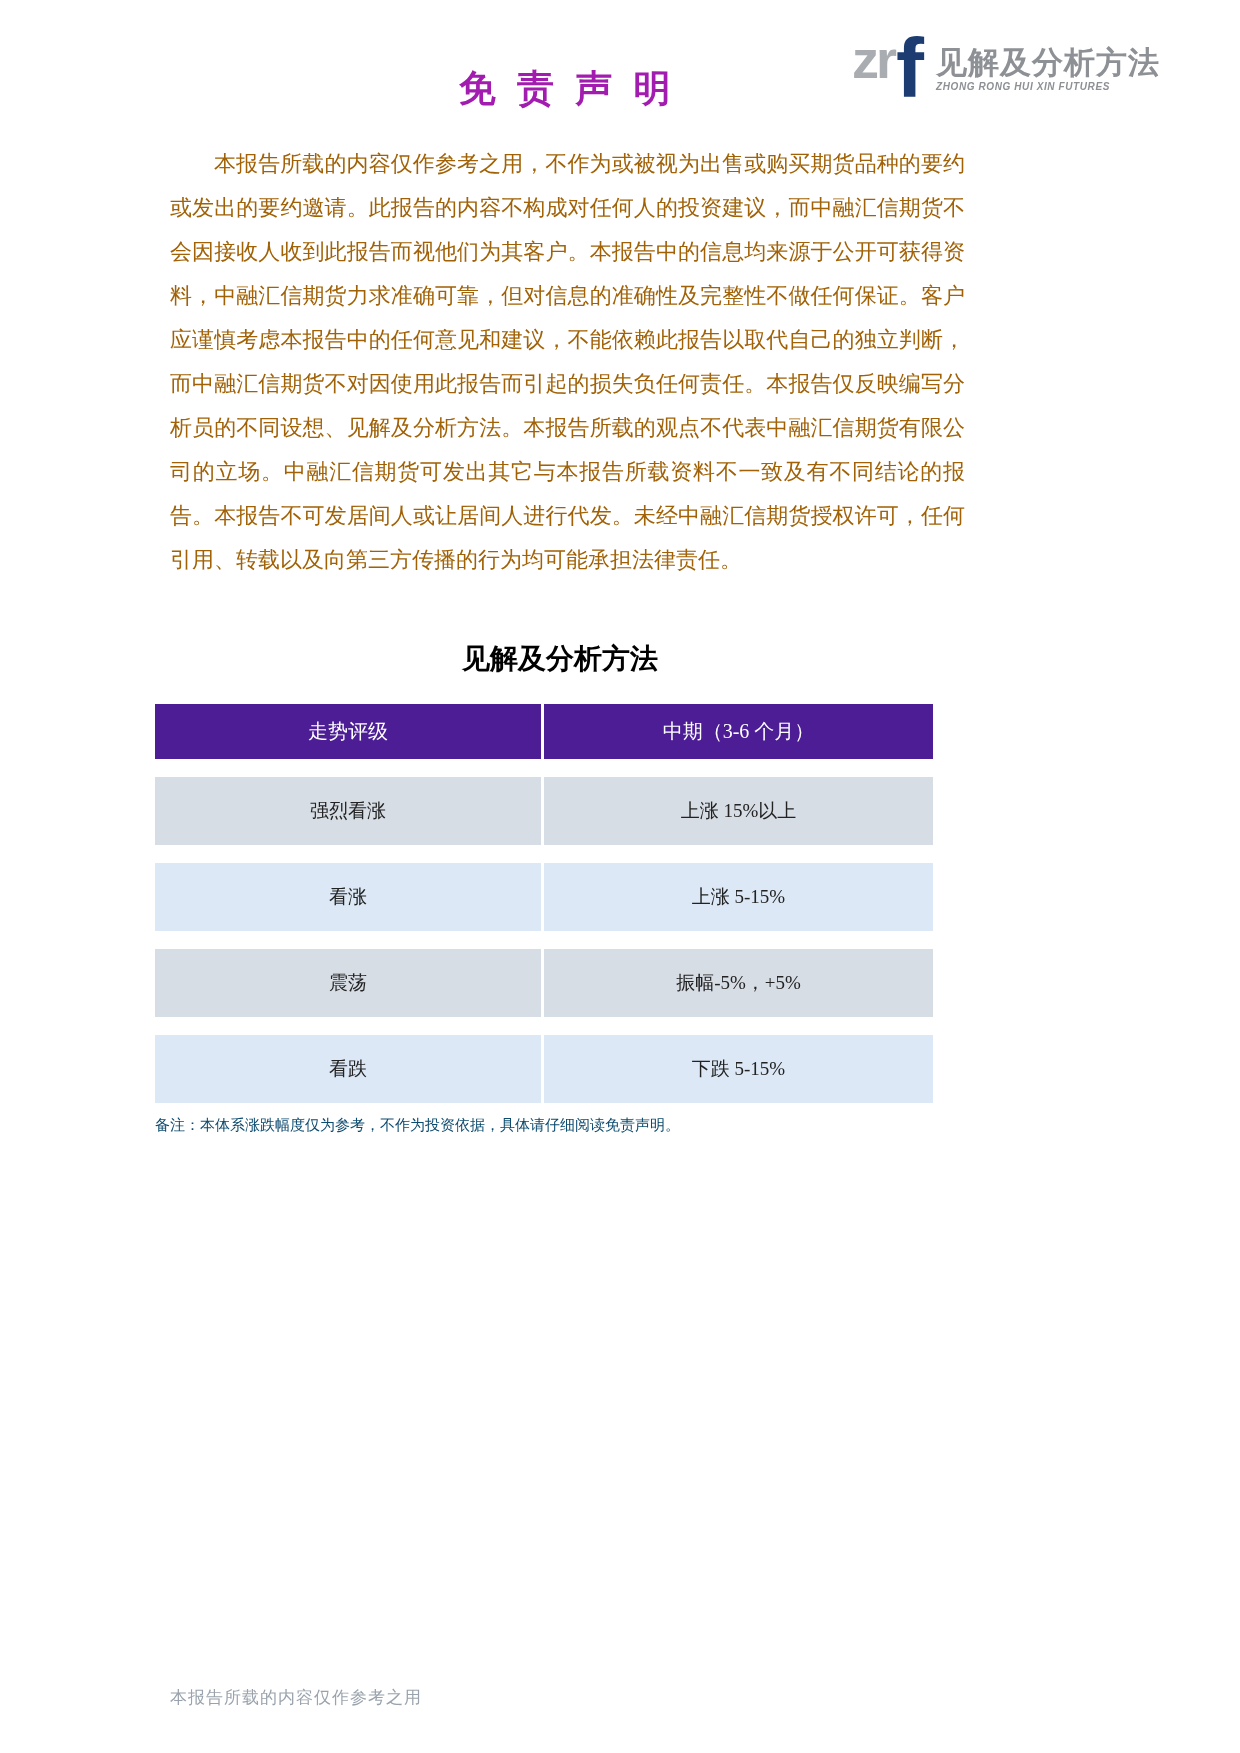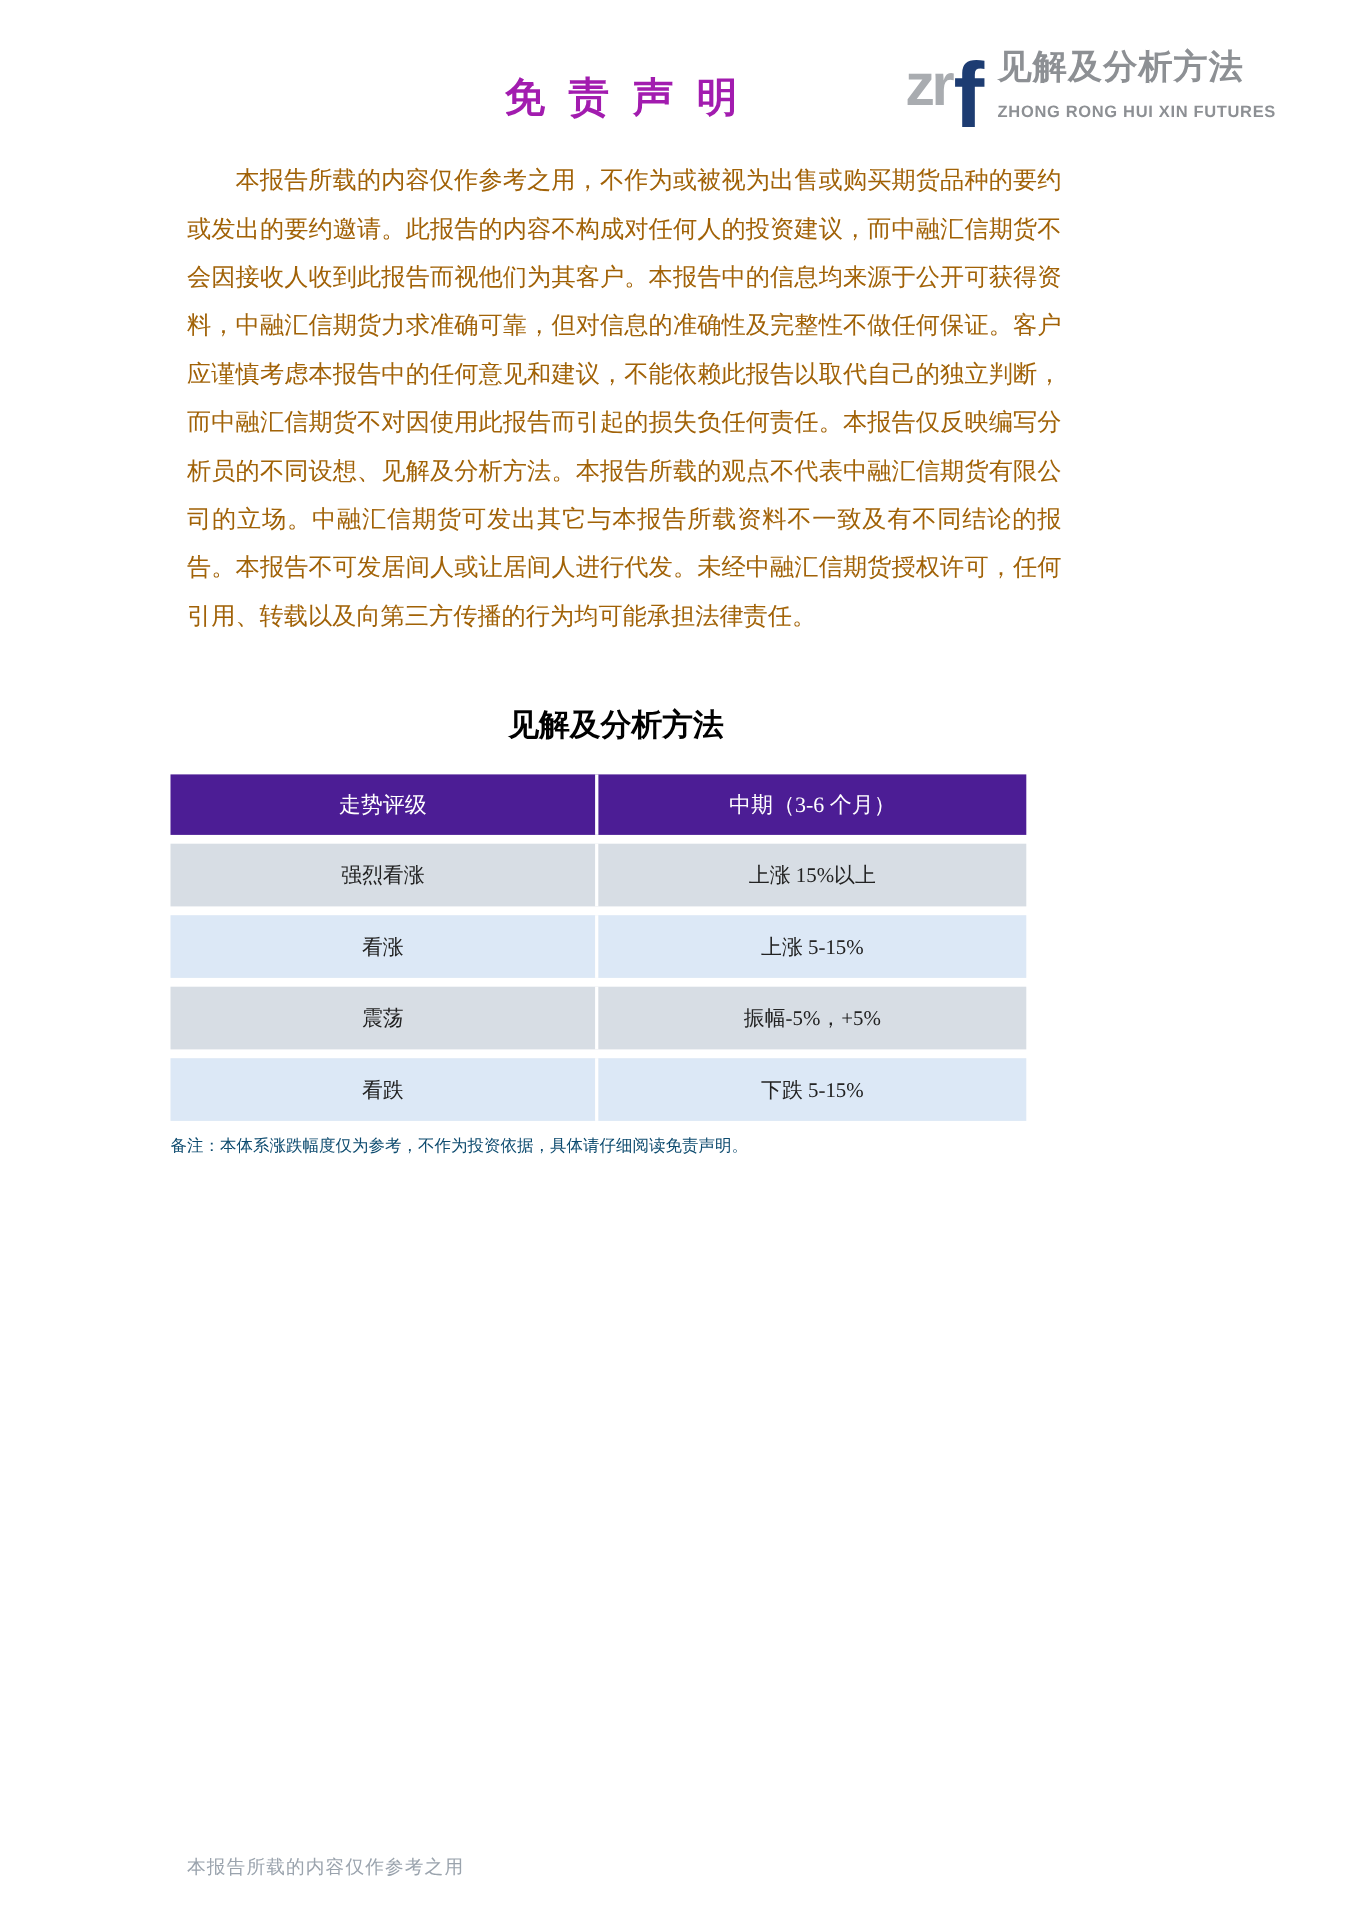--- a/index.html
+++ b/index.html
@@ -20,21 +20,20 @@
     right: 80px;
     display: flex;
     align-items: flex-end;
   }
   .logo-mark {
     display: flex;
     align-items: flex-end;
     font-family: "Liberation Sans", "DejaVu Sans", sans-serif;
     font-weight: bold;
     line-height: 1;
-    margin-top: 18px;
   }
   .logo-zr {
     color: #a9acb0;
     font-size: 54px;
     letter-spacing: -3px;
     position: relative;
     top: -6px;
   }
   .logo-f {
     color: #1d3c72;
@@ -52,24 +51,25 @@
   }
   .logo-cn {
     color: #8d9094;
     font-size: 31px;
     font-weight: bold;
     letter-spacing: 1px;
     line-height: 1.1;
   }
   .logo-en {
     color: #8d9094;
-    font-size: 15px;
+    font-size: 10px;
     font-weight: bold;
     letter-spacing: 0.6px;
-    margin-top: 14px;
+    margin-top: 0;
+    font-style: italic;
   }
 
   
   .content {
     position: absolute;
     left: 155px;
     top: 0;
     width: 810px;
   }
   .doc-title {
@@ -114,22 +114,22 @@
   .thead .cell { font-weight: normal; }
   .cell {
     width: 50%;
     display: flex;
     align-items: center;
     justify-content: center;
   }
   .thead .cell:first-child { border-right: 3px solid #ffffff; }
   .trow {
     display: flex;
-    height: 57px;
-    margin-top: 8px;
+    height: 68px;
+    margin-top: 18px;
     font-size: 19px;
     color: #222;
   }
   .trow .cell:first-child { border-right: 3px solid #ffffff; }
   .trow:nth-child(odd)  .cell { background: #d7dde4; }
   .trow:nth-child(even) .cell { background: #dce8f6; }
 
   .table-note {
     margin-top: 13px;
     font-size: 15px;

